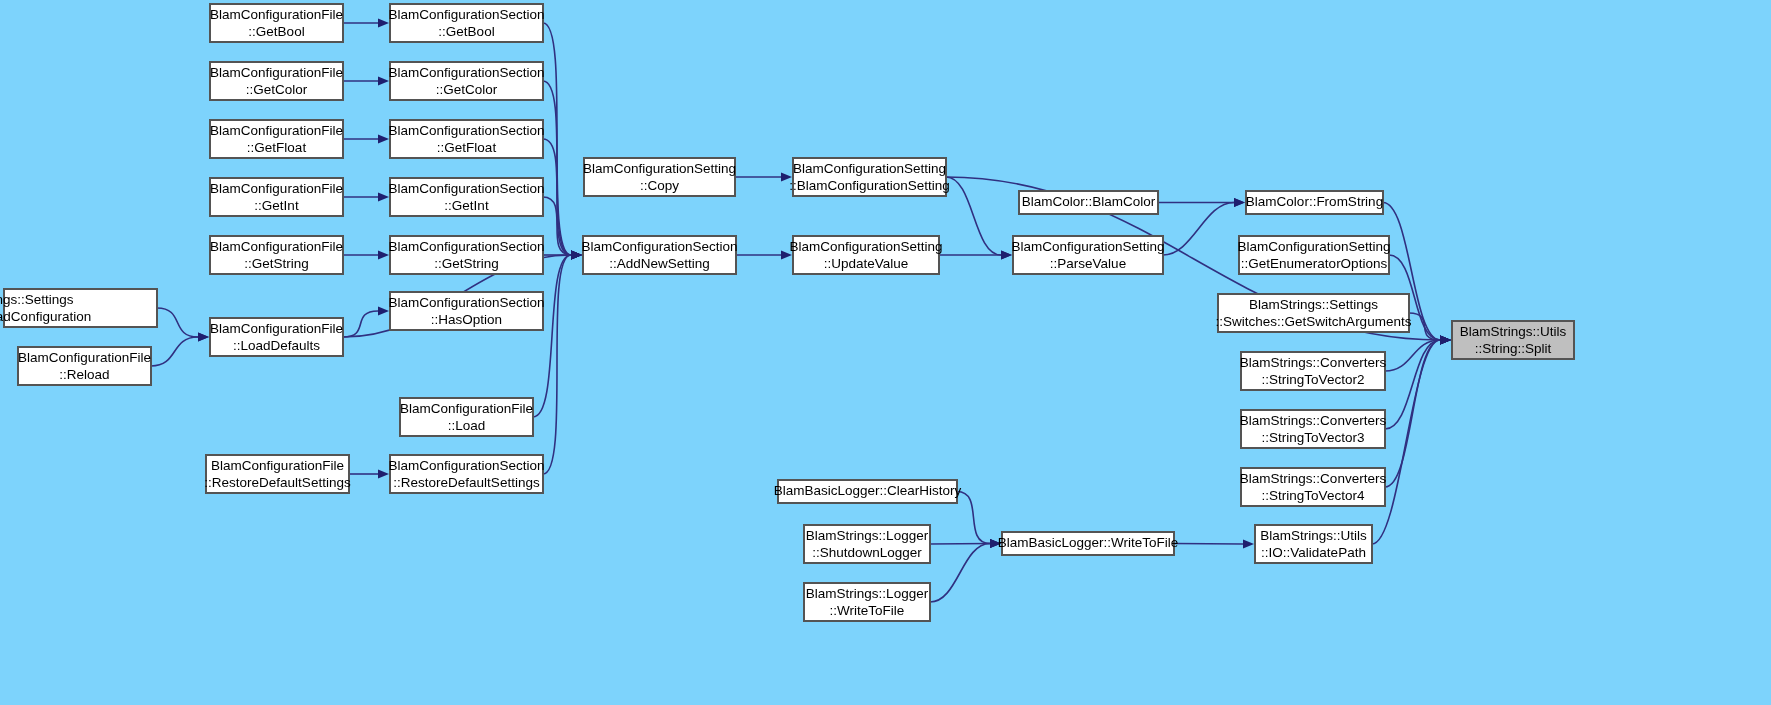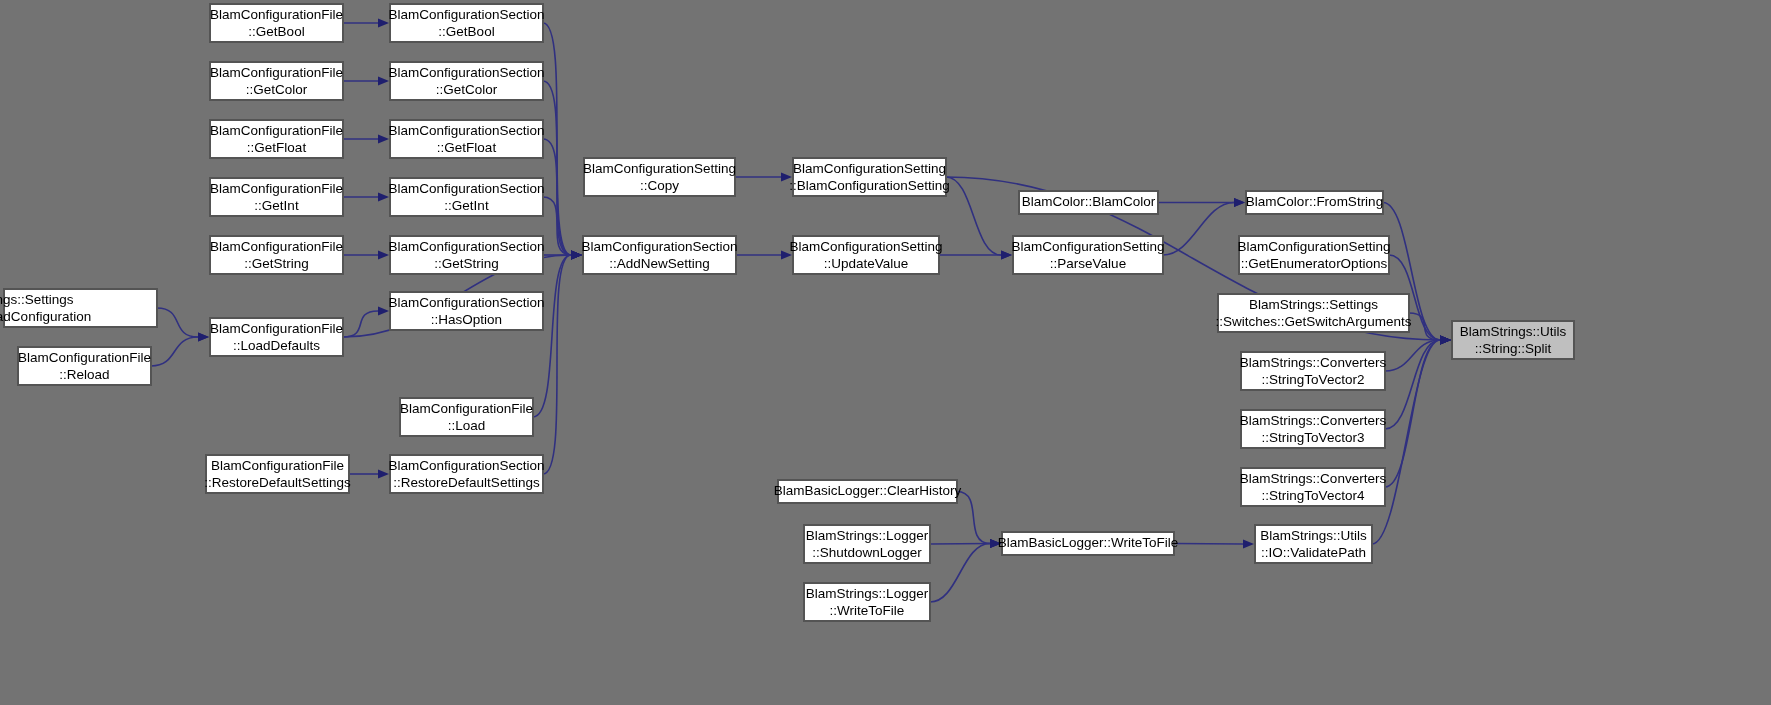--- a/index.html
+++ b/index.html
@@ -4,21 +4,21 @@
 <style>
   html, body {
     margin: 0;
     padding: 0;
     background: #ffffff;
   }
   #canvas {
     position: relative;
     width: 1771px;
     height: 705px;
-    background: #737373;
+    background: #7dd3fc;
     font-family: "Liberation Sans", sans-serif;
   }
   svg.graph {
     position: absolute;
     top: 0; left: 0;
     width: 1771px;
     height: 705px;
     display: block;
   }
   .node-box {

